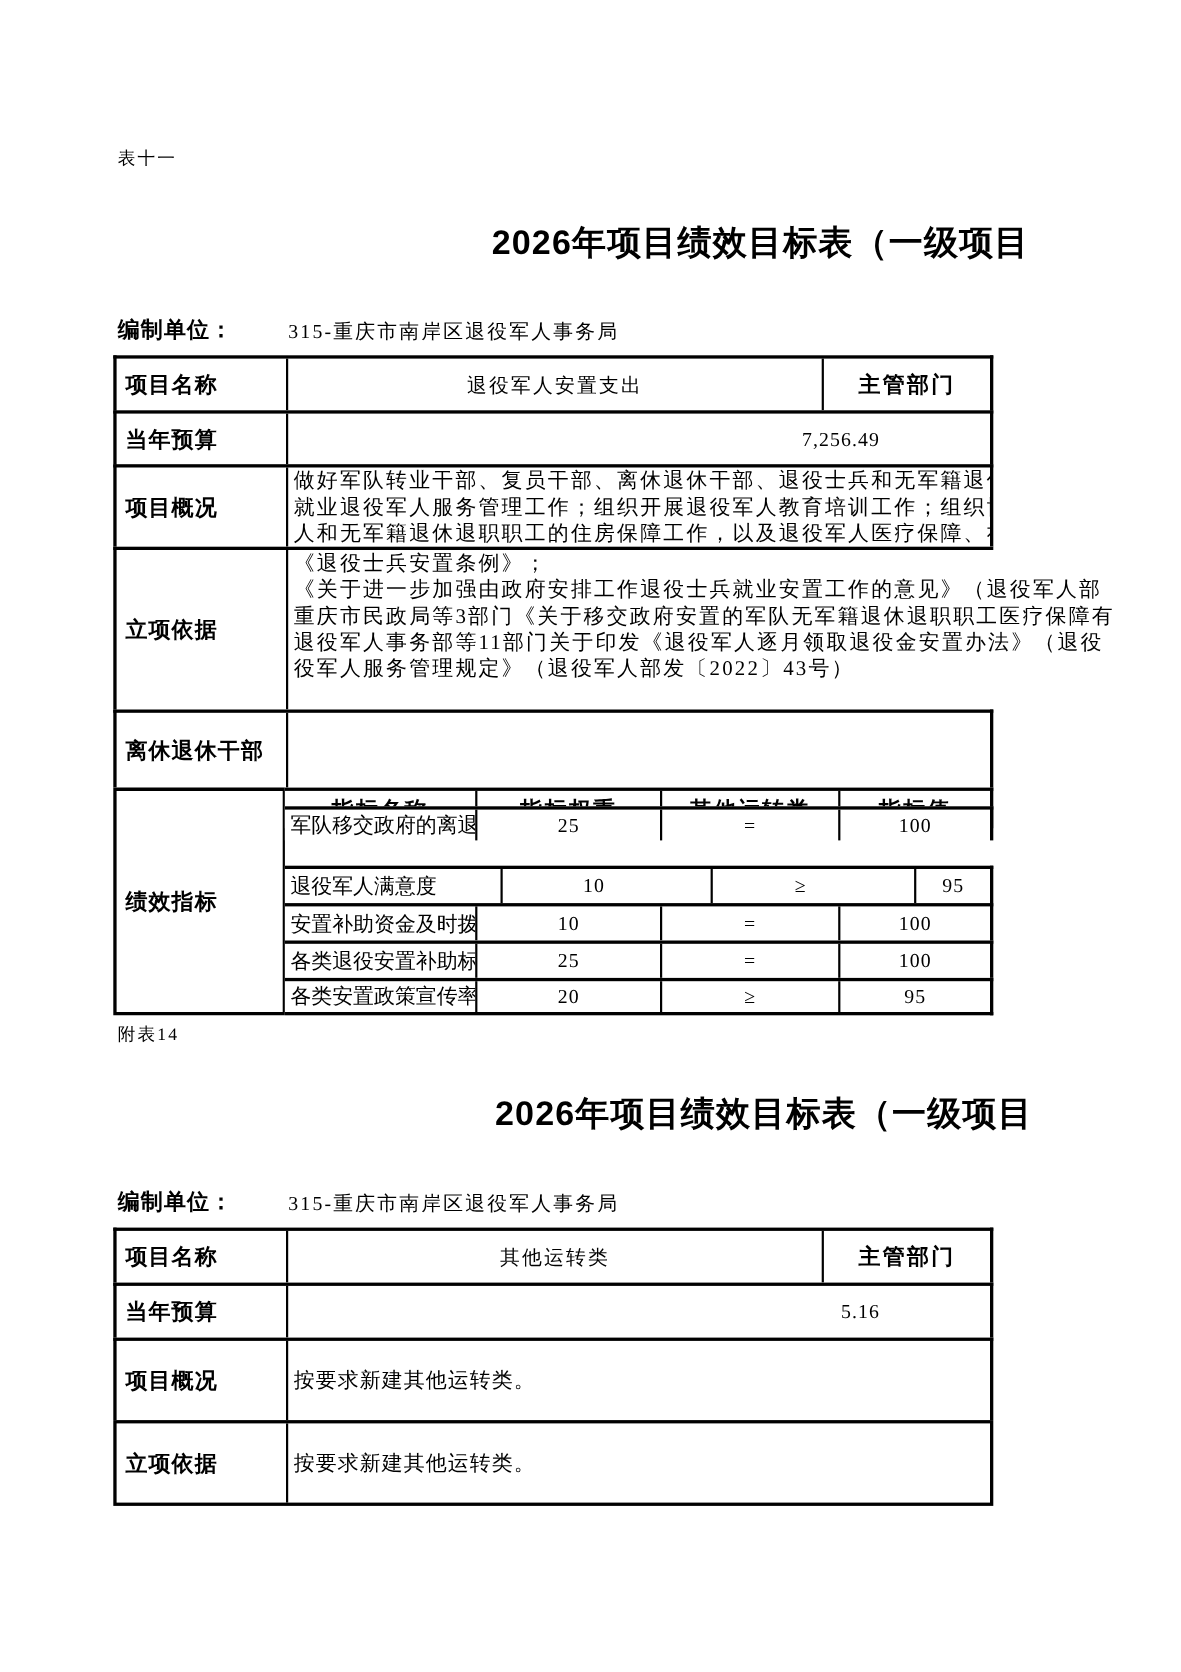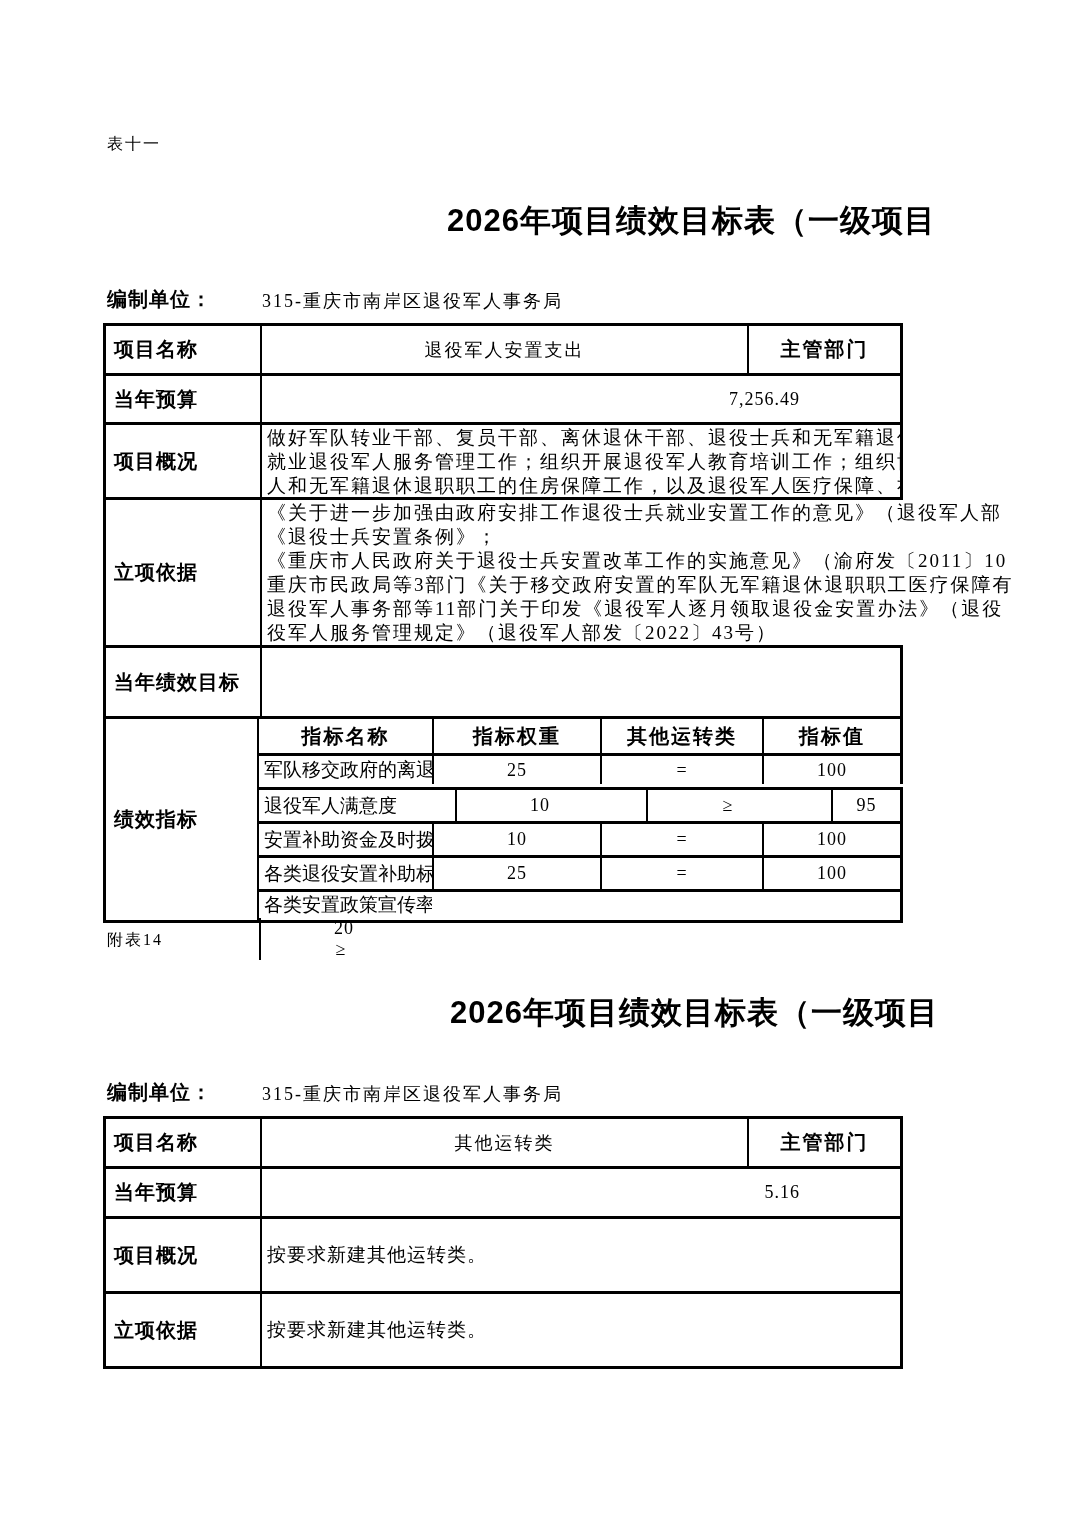--- a/index.html
+++ b/index.html
@@ -33,21 +33,21 @@
                     width:780px;}
   .centercell{flex:1;display:flex;align-items:center;padding-left:5px;font-size:19px;
               letter-spacing:1px;white-space:nowrap;overflow:hidden;}
   
   .perf-cell{position:absolute;left:103px;top:716px;width:156px;height:207px;
              box-sizing:border-box;border:3px solid #000;border-right:2px solid #000;
              display:flex;align-items:center;padding-left:8px;font-weight:bold;
              font-size:20px;letter-spacing:1px;background:#fff;}
   .srow{position:absolute;left:259px;width:644px;box-sizing:border-box;display:flex;
         border-top:3px solid #000;border-right:3px solid #000;background:#fff;}
-  .srow.last{border-bottom:3px solid #000;flex-direction:column;}
+  .srow.last{border-bottom:3px solid #000;}
   .sc{box-sizing:border-box;display:flex;align-items:center;justify-content:center;
       overflow:hidden;}
   .sc.name{width:173px;justify-content:flex-start;padding-left:5px;font-size:19px;
            white-space:nowrap;flex-shrink:0;}
   .sc.w2{width:168px;border-left:2px solid #000;flex-shrink:0;}
   .sc.w3{width:162px;border-left:2px solid #000;flex-shrink:0;}
   .sc.w4{flex:1;border-left:2px solid #000;}
   .sc.hdr{font-weight:bold;font-size:20px;letter-spacing:2px;}
   .sc.num{font-size:18px;letter-spacing:1px;}
 </style>
@@ -79,43 +79,42 @@
     <div class="textcell">
       <div class="line">做好军队转业干部、复员干部、离休退休干部、退役士兵和无军籍退休退职职工</div>
       <div class="line">就业退役军人服务管理工作；组织开展退役军人教育培训工作；组织协调落实移</div>
       <div class="line">人和无军籍退休退职职工的住房保障工作，以及退役军人医疗保障、社会保障等</div>
     </div>
   </div>
 
   <div class="trow no-right" style="top:497px;height:148px;">
     <div class="lblcell">立项依据</div>
     <div class="basis-wrap">
+      <div class="line">《退役士兵安置条例》；</div>
       <div class="line">《关于进一步加强由政府安排工作退役士兵就业安置工作的意见》（退役军人部</div>
-      <div class="line">《退役士兵安置条例》；</div>
-      <div class="line">《重庆市人民政府关于退役士兵安置改革工作的实施意见》（渝府发〔2011〕10</div>
       <div class="line">重庆市民政局等3部门《关于移交政府安置的军队无军籍退休退职职工医疗保障有</div>
       <div class="line">退役军人事务部等11部门关于印发《退役军人逐月领取退役金安置办法》（退役</div>
       <div class="line">役军人服务管理规定》（退役军人部发〔2022〕43号）</div>
     </div>
   </div>
 
   <div class="trow" style="top:645px;height:71px;">
-    <div class="lblcell">当年绩效目标</div>
+    <div class="lblcell">离休退休干部</div>
   </div>
 
   <div class="perf-cell">绩效指标</div>
 
   <div class="srow" style="top:716px;height:37px;">
     <div class="sc name hdr" style="justify-content:center;padding-left:0;">指标名称</div>
     <div class="sc w2 hdr">指标权重</div>
     <div class="sc w3 hdr">其他运转类</div>
     <div class="sc w4 hdr">指标值</div>
   </div>
 
-  <div class="srow" style="top:753px;height:31px;">
+  <div class="srow" style="top:733px;height:31px;">
     <div class="sc name">军队移交政府的离退</div>
     <div class="sc w2 num">25</div>
     <div class="sc w3 num">=</div>
     <div class="sc w4 num">100</div>
   </div>
   <div class="srow" style="top:787px;height:34px;gap:23px;">
     <div class="sc name">退役军人满意度</div>
     <div class="sc w2 num">10</div>
     <div class="sc w3 num">≥</div>
     <div class="sc w4 num">95</div>

